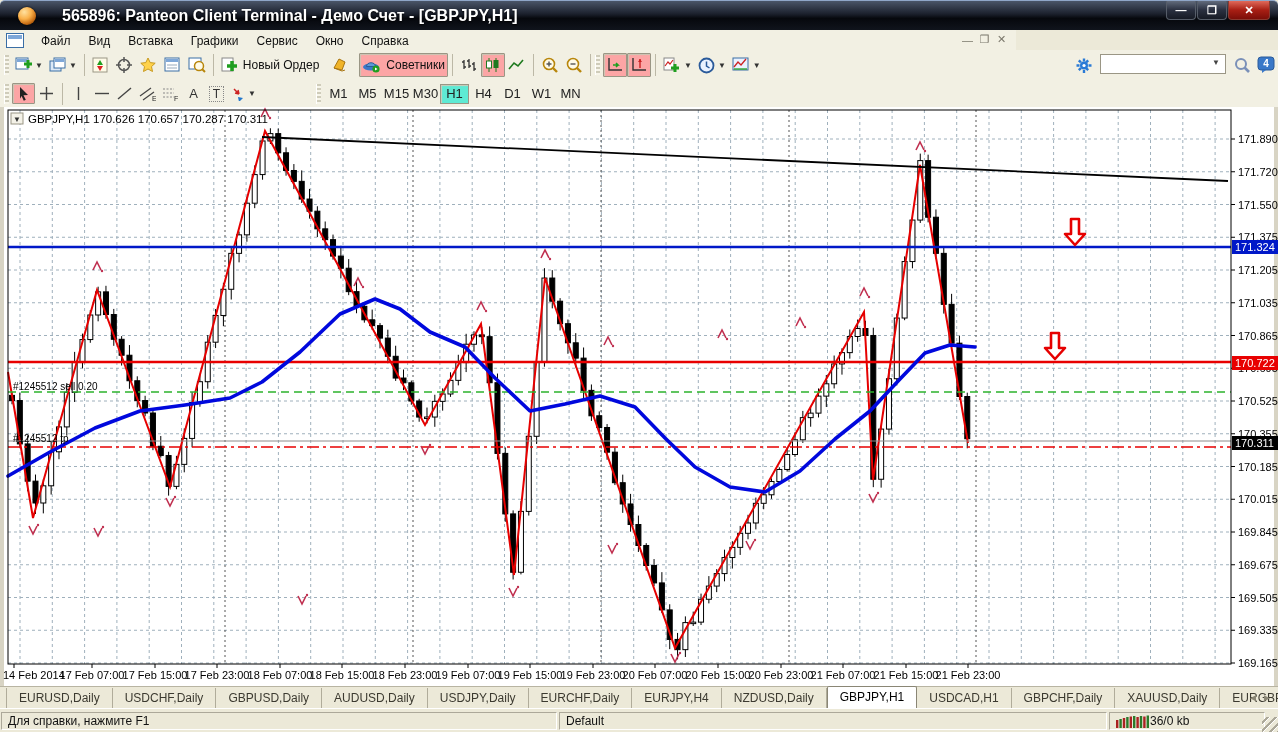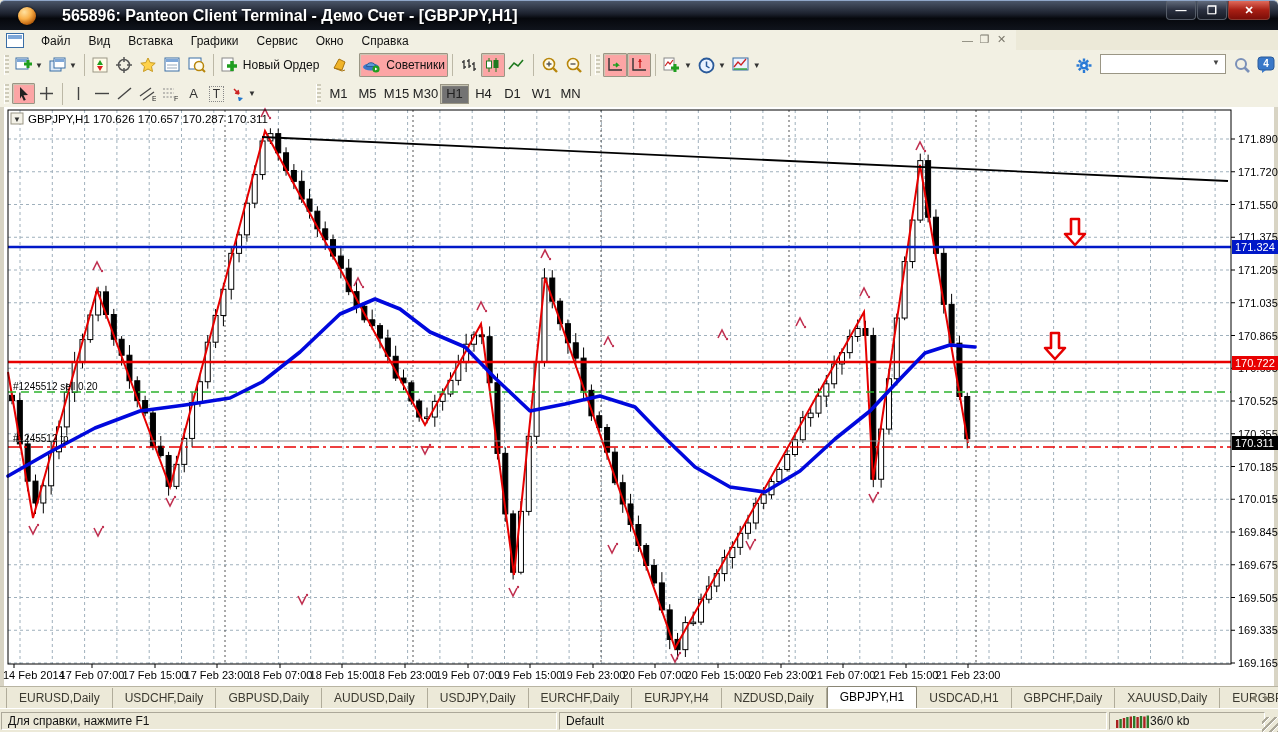--- a/index.html
+++ b/index.html
@@ -40,21 +40,21 @@
   .tsep{width:1px;height:22px;background:#bcb8a6;margin:0 4px;}
   .tbtn{min-width:24px;height:24px;display:flex;align-items:center;justify-content:center;
     border:1px solid transparent;box-sizing:border-box;padding:0 2px;}
   #toolbar2 .tbtn{height:21px;min-width:23px;}
   .tbtn.pressed{background:#fca5a5;border:1px solid #9a9685;border-radius:1px;
     box-shadow:inset 1px 1px 1px #cac6b4;}
   .tbtn .lbl{font-size:12px;color:#111;margin-left:4px;white-space:nowrap;}
   .dd{font-size:8px;color:#333;margin-left:2px;}
   .tfbtn{width:29px;height:20px;display:flex;align-items:center;justify-content:center;
     font-size:13px;color:#222;border:1px solid transparent;box-sizing:border-box;}
-  .tfbtn.pressed{background:#737373;border:1px solid #9a9685;box-shadow:inset 1px 1px 1px #cfccba;}
+  .tfbtn.pressed{background:#5eead4;border:1px solid #9a9685;box-shadow:inset 1px 1px 1px #cfccba;}
   #search-box{position:absolute;left:1100px;top:4px;width:126px;height:20px;border:1px solid #9a9685;
     background:#fff;font-size:12px;padding:0 14px 0 4px;box-sizing:border-box;font-family:"Liberation Sans",sans-serif;}
   #search-dd{position:absolute;left:1212px;top:8px;font-size:8px;color:#444;}
   
   #chart-wrap{position:absolute;left:0;top:107px;width:1278px;height:579px;background:#fff;}
   
   #tabbar{position:absolute;left:0;top:686px;width:1278px;height:22px;background:#ece9d8;
     border-top:1px solid #b8b4a2;display:flex;align-items:flex-end;}
   .tab{padding:3px 12px 3px 12px;font-size:12px;color:#3c3a30;border-right:1px solid #b0ac9a;
     white-space:nowrap;height:15px;}

